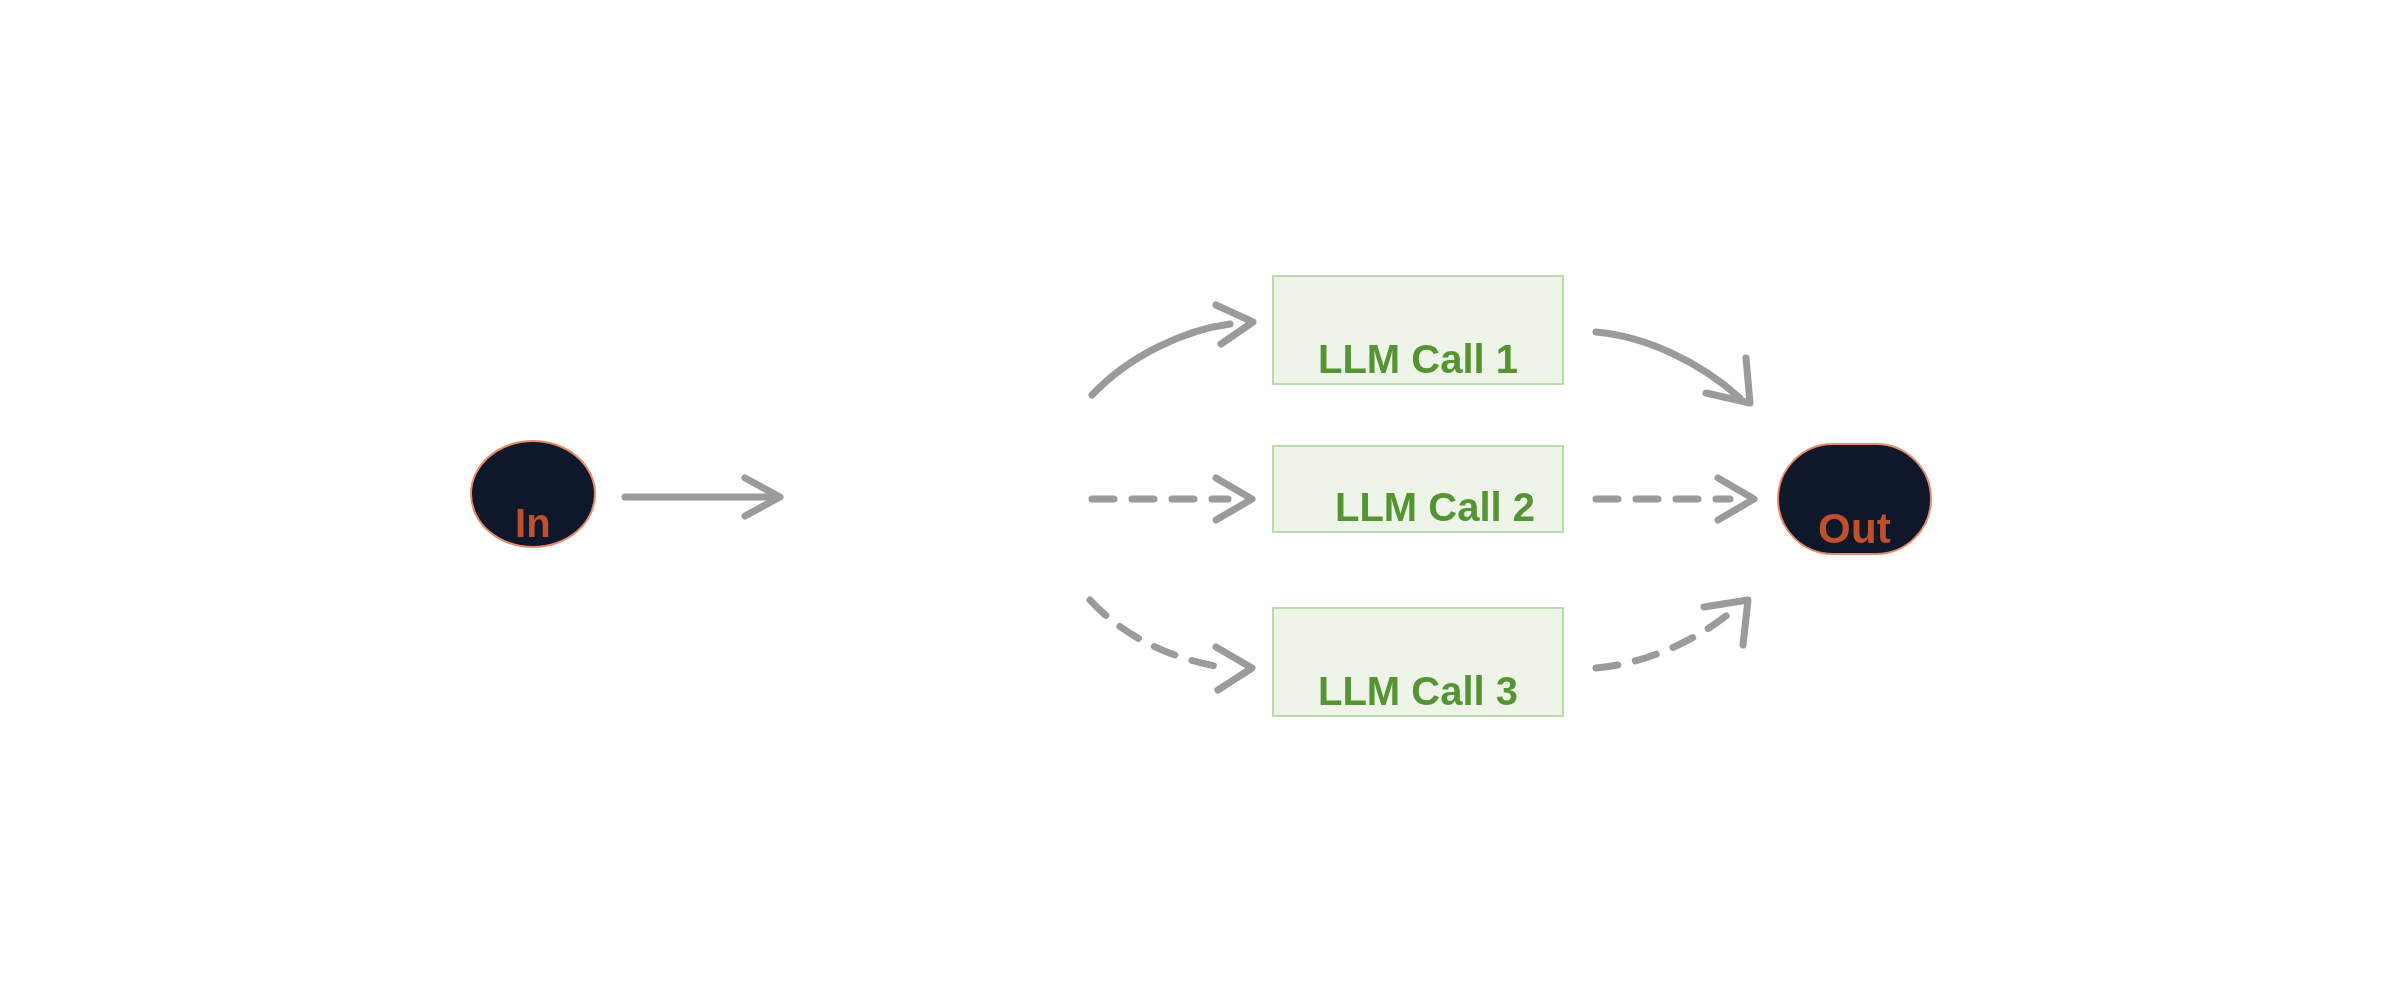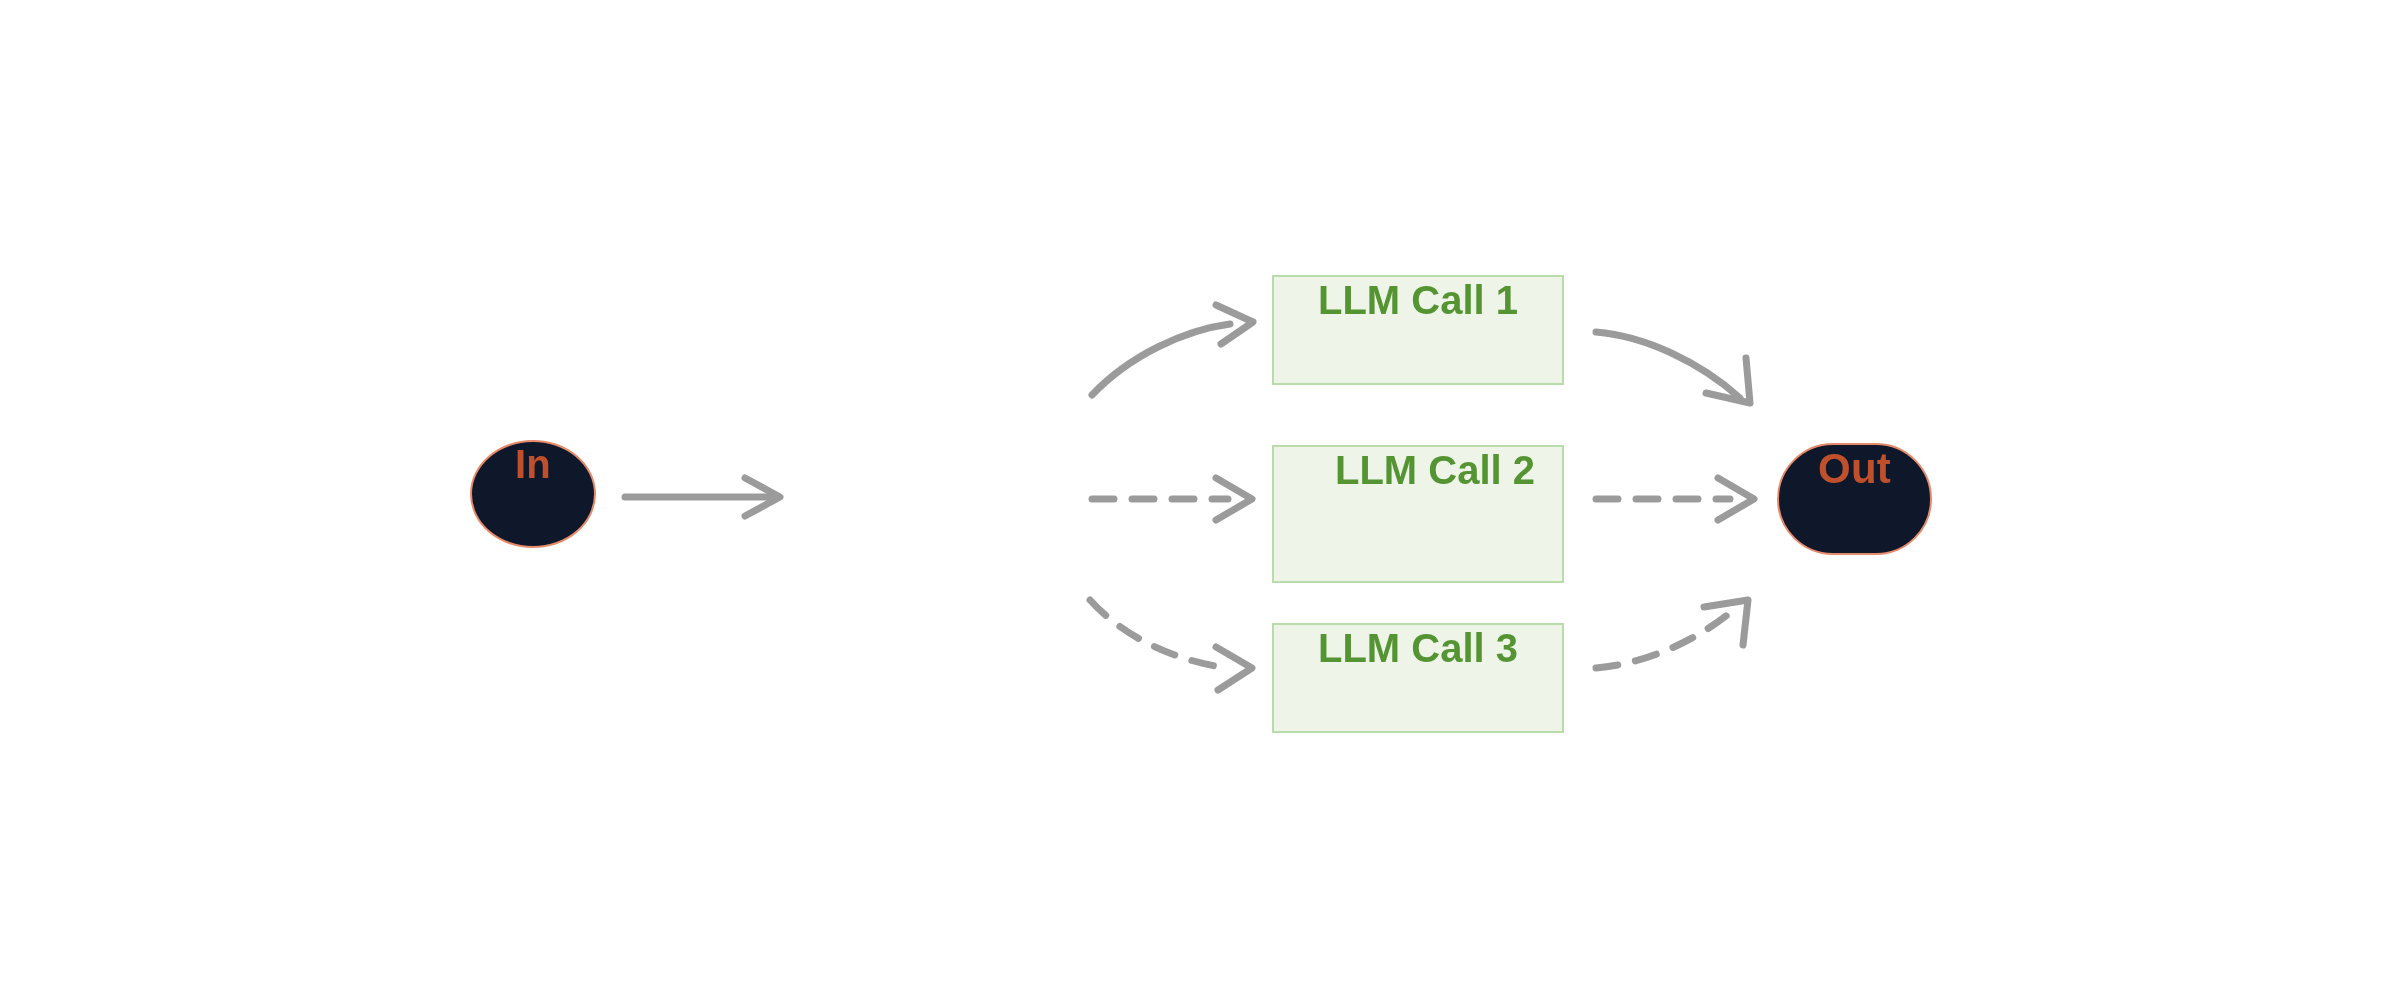--- a/index.html
+++ b/index.html
@@ -5,21 +5,21 @@
   html,body{margin:0;padding:0;}
   body{
     width:2401px;height:1000px;
     background:#ffffff;
     font-family:"Liberation Sans", sans-serif;
     overflow:hidden;
   }
   #canvas{position:relative;width:2401px;height:1000px;}
   #edges{position:absolute;inset:0;width:2401px;height:1000px;}
 
-  .node{position:absolute;display:flex;align-items:flex-start;justify-content:center;
+  .node{position:absolute;display:flex;align-items:flex-end;justify-content:center;
         text-align:center;box-sizing:border-box;}
 
   
   .term{
     background:#0f172a;
     border:2px solid #e58a6a;
     color:#c0502b;
     font-weight:bold;
     letter-spacing:.2px;
   }
@@ -30,22 +30,22 @@
   .proc{
     background:#eef4e8;
     border:2px solid #b9dcab;
     color:#559433;
     font-weight:600;
     font-size:40px;
     line-height:1.18;
   }
   #node-router{left:800px;top:420px;width:262px;height:158px;}
   #node-call-1{left:1272px;top:275px;width:292px;height:110px;}
-  #node-call-2{left:1272px;top:445px;width:292px;height:138px;padding-left:34px;}
-  #node-call-3{left:1272px;top:623px;width:292px;height:110px;}
+  #node-call-2{left:1272px;top:445px;width:292px;height:88px;padding-left:34px;}
+  #node-call-3{left:1272px;top:607px;width:292px;height:110px;}
 
   .edge-path{fill:none;stroke:#9b9b9b;stroke-width:7;stroke-linecap:round;stroke-linejoin:round;}
   .edge-path.dashed{stroke-dasharray:22 18;}
   .edge-head{fill:none;stroke:#9b9b9b;stroke-width:7;stroke-linecap:round;stroke-linejoin:round;}
 </style>
 </head>
 <body>
 
 <div id="canvas">
 

